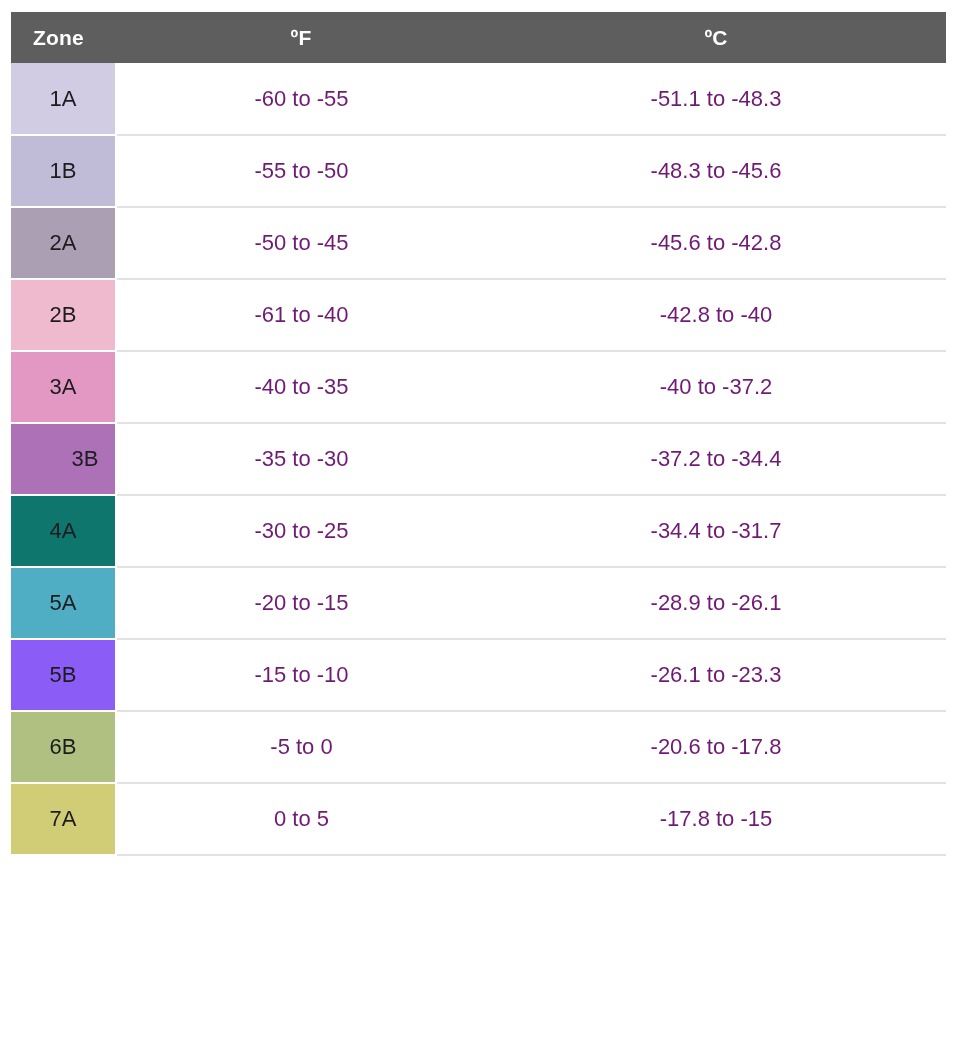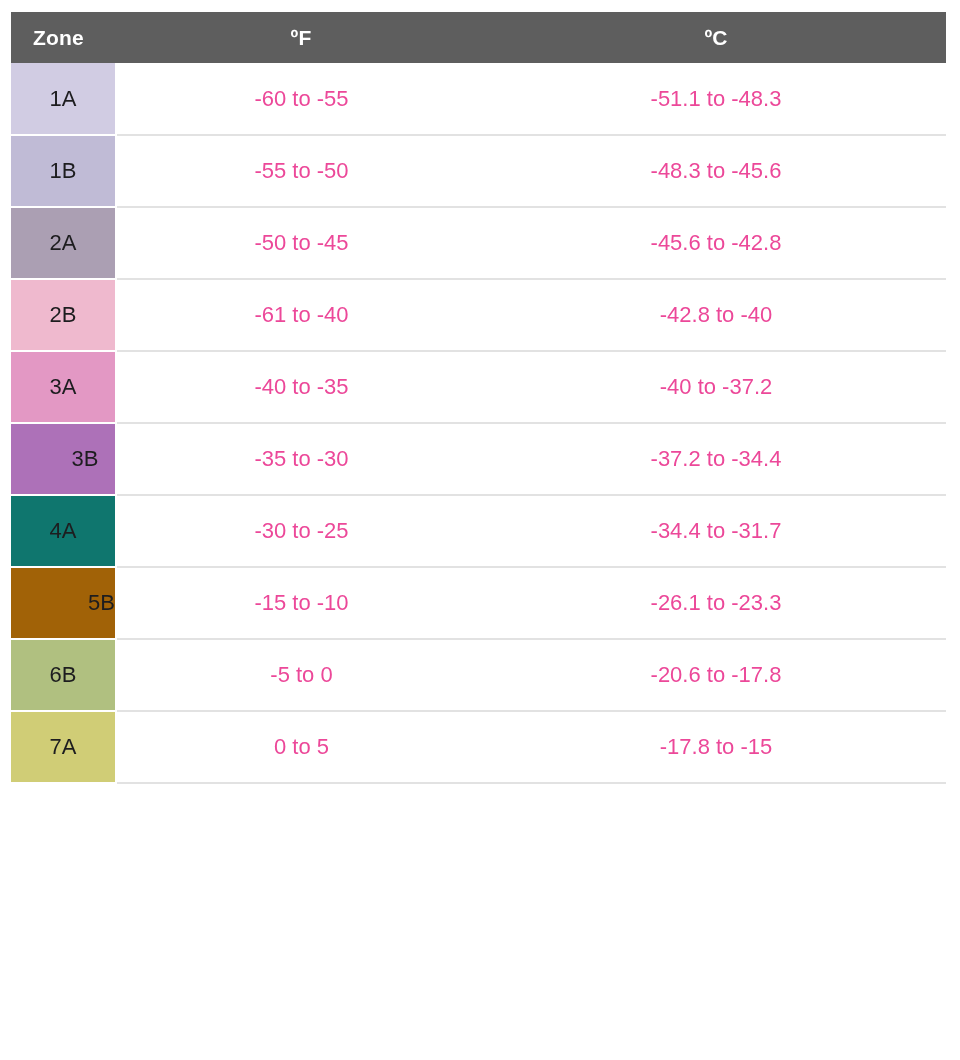--- a/index.html
+++ b/index.html
@@ -49,21 +49,21 @@
   thead th.th-f, thead th.th-c {
     text-align: center;
   }
 
   tbody tr { height: 72px; }
 
   tbody td {
     padding: 0;
     margin: 0;
     font-size: 22px;
-    color: #ec4899;
+    color: #701a75;
     border-bottom: 2px solid #e2e2e2;
     background: #ffffff;
     vertical-align: middle;
   }
 
   tbody td.cell-zone {
     text-align: center;
     font-size: 22px;
     color: #1d1d1f;
     border-bottom: 2px solid #ffffff;
@@ -124,21 +124,26 @@
           <td class="cell-zone" style="background: rgb(173, 113, 184); padding-left: 44px;">3B</td>
           <td class="cell-f">-35 to -30</td>
           <td class="cell-c">-37.2 to -34.4</td>
         </tr>
         <tr>
           <td class="cell-zone" style="background: #0f766e;">4A</td>
           <td class="cell-f">-30 to -25</td>
           <td class="cell-c">-34.4 to -31.7</td>
         </tr>
         <tr>
-          <td class="cell-zone" style="background: #a16207; text-align: right;">5B</td>
+          <td class="cell-zone" style="background: rgb(79, 173, 196);">5A</td>
+          <td class="cell-f">-20 to -15</td>
+          <td class="cell-c">-28.9 to -26.1</td>
+        </tr>
+        <tr>
+          <td class="cell-zone" style="background: #8b5cf6;">5B</td>
           <td class="cell-f">-15 to -10</td>
           <td class="cell-c">-26.1 to -23.3</td>
         </tr>
         <tr>
           <td class="cell-zone" style="background: rgb(176, 192, 128);">6B</td>
           <td class="cell-f">-5 to 0</td>
           <td class="cell-c">-20.6 to -17.8</td>
         </tr>
         <tr>
           <td class="cell-zone" style="background: rgb(208, 205, 118);">7A</td>

